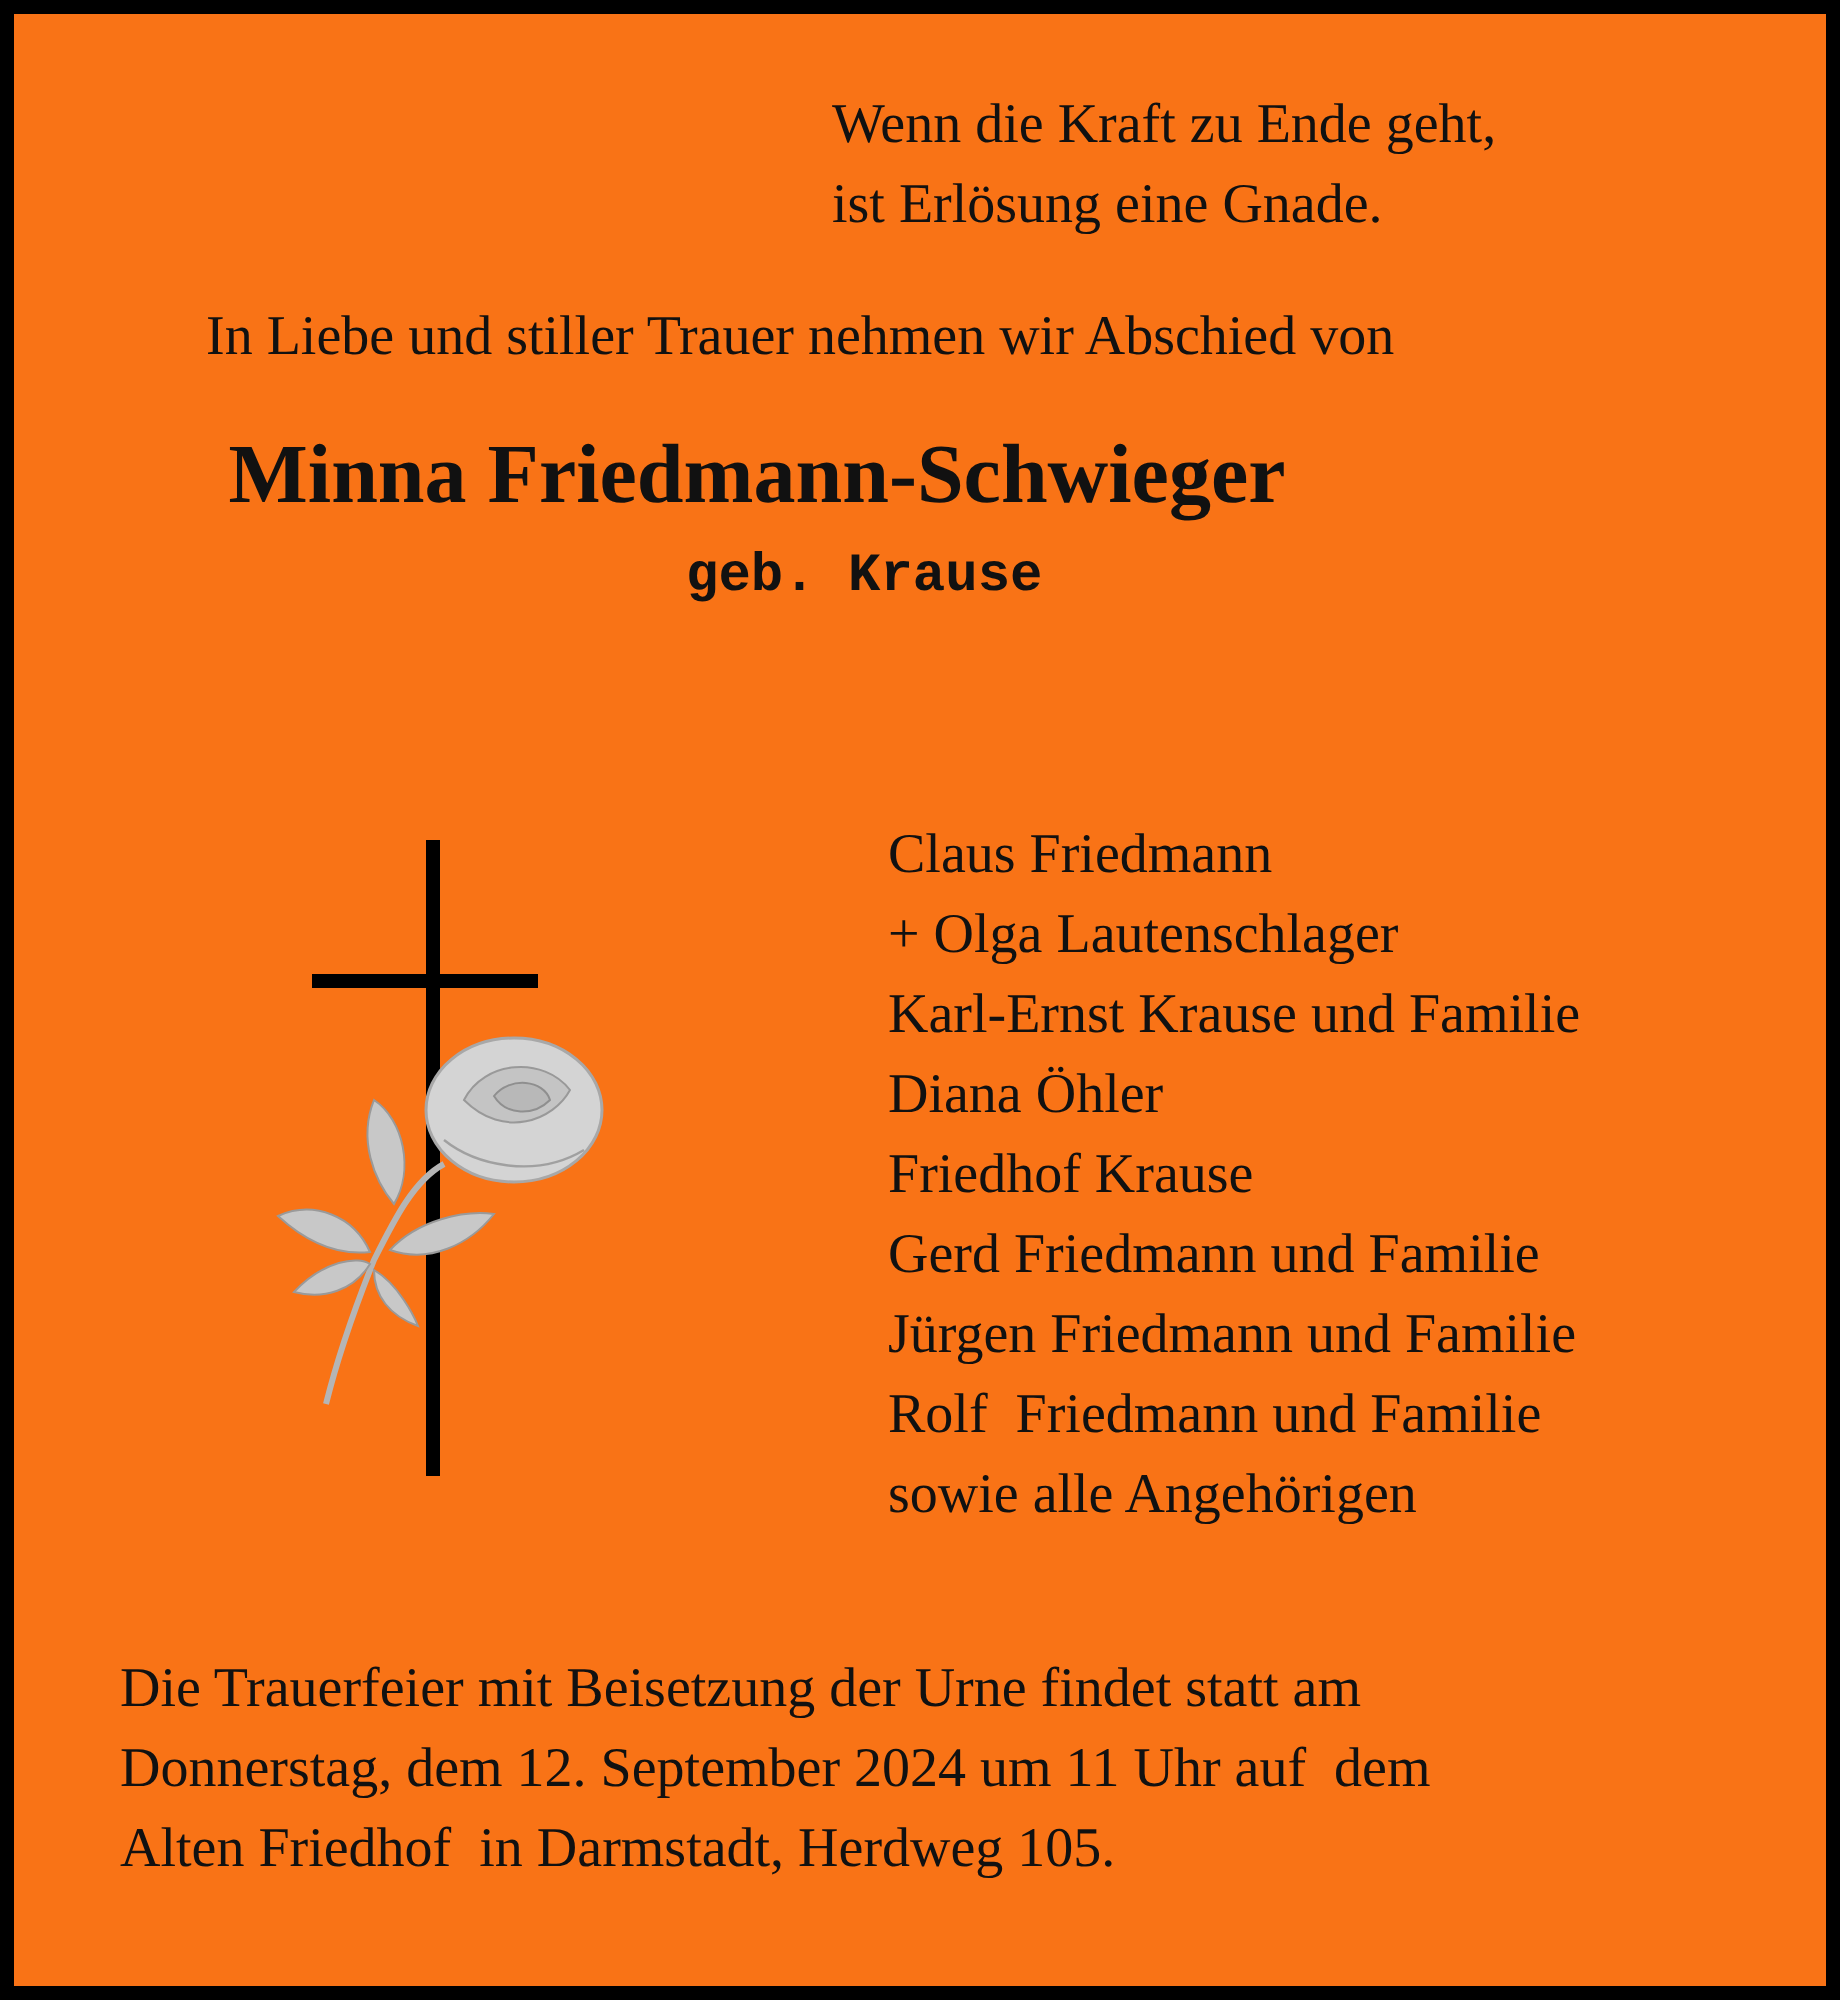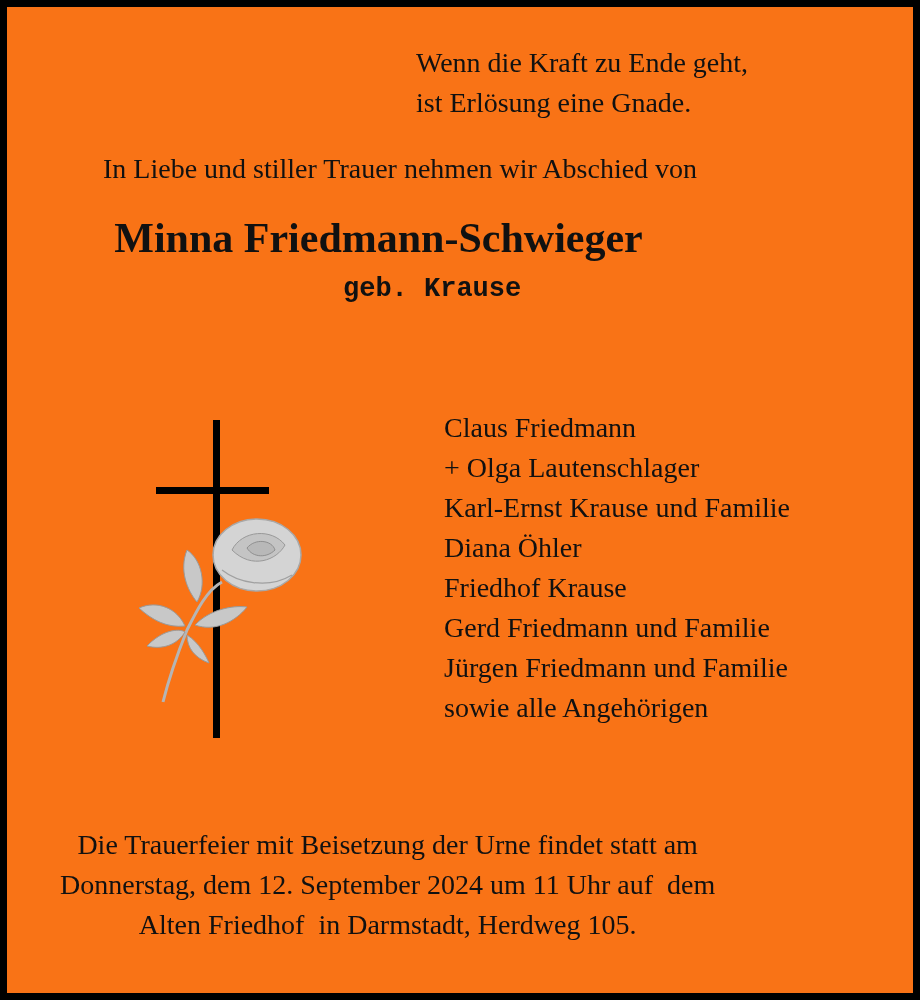--- a/index.html
+++ b/index.html
@@ -11,21 +11,21 @@
     }
     .abs { position: absolute; white-space: nowrap; }
     .quote { left: 409px; top: 36px; font-size: 28px; line-height: 40px; }
     .intro { left: 96px; top: 142px; font-size: 28px; line-height: 40px; }
     .name { left: 0; width: 757px; text-align: center; top: 204px; font-size: 42px; font-weight: bold; line-height: 54px; }
     .maiden { left: 336px; top: 264px; font-size: 27px; font-weight: bold; line-height: 36px; font-family: Liberation Mono, monospace; }
     .age { left: 95px; top: 336px; font-size: 28px; line-height: 40px; }
     .mourners { left: 402px; top: 401px; font-size: 28px; line-height: 40px; margin-left: 35px; }
     .mourners div { height: 40px; }
     .funeral { left: 53px; top: 818px; font-size: 28px; line-height: 40px; }
-    .funeral div { height: 40px; text-align: center; }
+    .funeral div { height: 40px; }
     .emblem { position: absolute; left: 120px; top: 403px; width: 200px; height: 330px; }
   </style>
 </head>
 <body>
 
 <div class="card">
 
   <div class="abs quote">
     <div>Wenn die Kraft zu Ende geht,</div>
     <div>ist Erlösung eine Gnade.</div>
@@ -60,20 +60,21 @@
   </div>
 
   <div class="abs mourners">
     <div>Claus Friedmann</div>
     <div>+ Olga Lautenschlager</div>
     <div>Karl-Ernst Krause und Familie</div>
     <div>Diana Öhler</div>
     <div>Friedhof Krause</div>
     <div>Gerd Friedmann und Familie</div>
     <div>Jürgen Friedmann und Familie</div>
+    <div style="white-space:pre;">Rolf  Friedmann und Familie</div>
     <div>sowie alle Angehörigen</div>
   </div>
 
   <div class="abs funeral">
     <div style="white-space:pre;">Die Trauerfeier mit Beisetzung der Urne findet statt am</div>
     <div style="white-space:pre;">Donnerstag, dem 12. September 2024 um 11 Uhr auf  dem</div>
     <div style="white-space:pre;">Alten Friedhof  in Darmstadt, Herdweg 105.</div>
   </div>
 
 </div>

